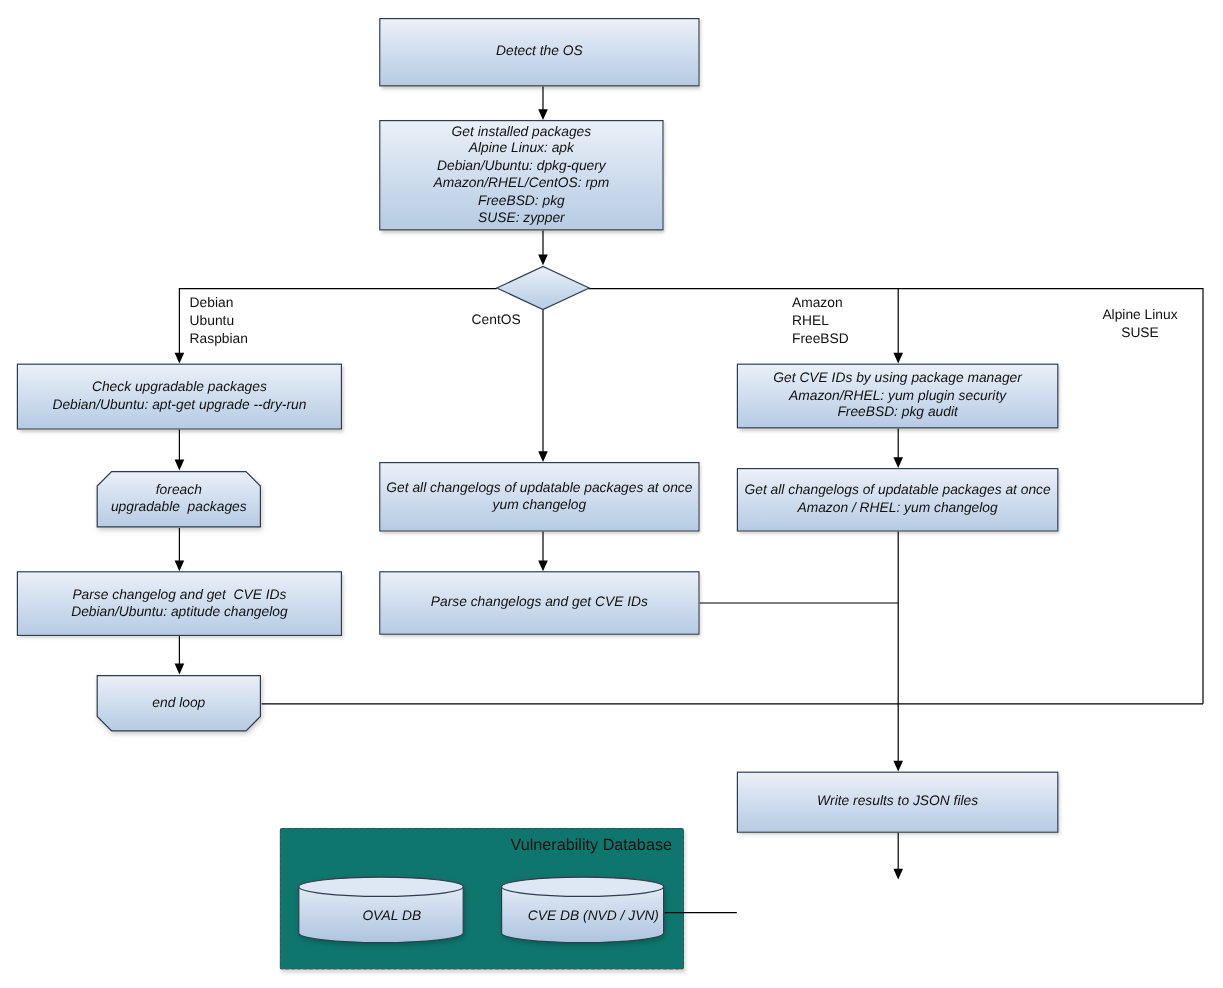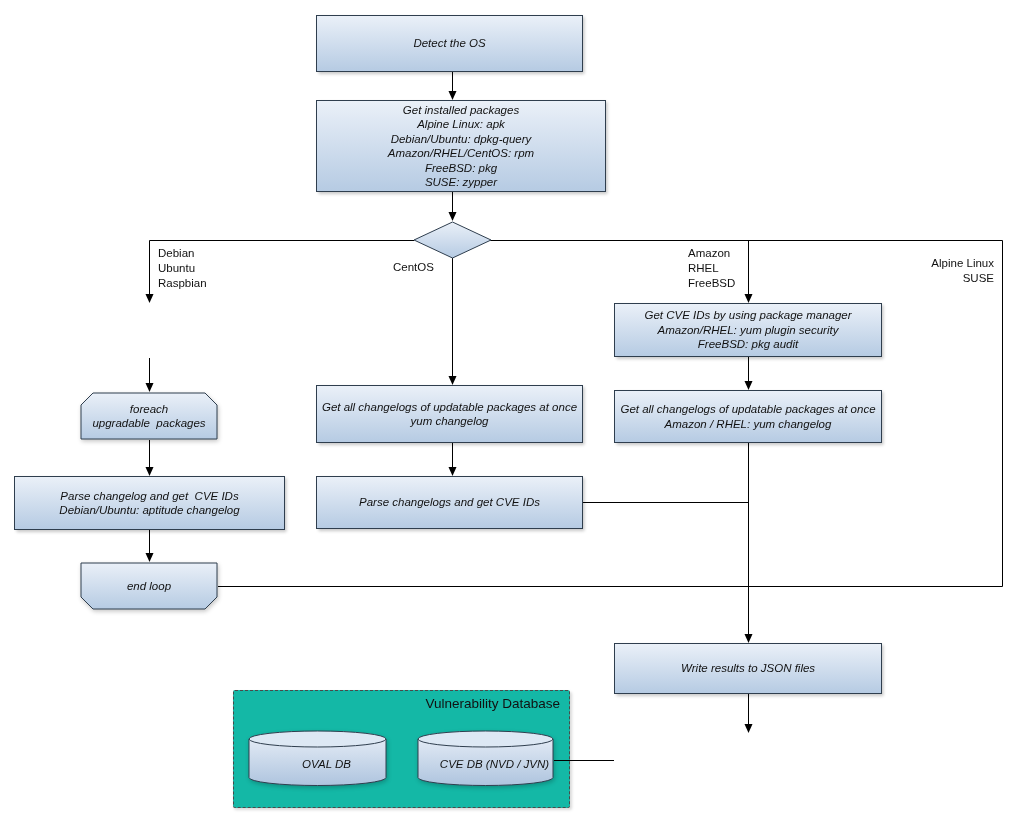--- a/index.html
+++ b/index.html
@@ -48,28 +48,28 @@
   }
   .cyl .lbl { padding-top: 11px; margin-left: 18px; }
 
   .edge-label {
     position: absolute;
     z-index: 3;
     font-size: 11.5px;
     line-height: 15px;
     white-space: pre;
   }
-  .edge-label.center { text-align: right; }
+  .edge-label.center { text-align: center; }
 
   .dbpanel {
     position: absolute;
     z-index: 1;
     left: 233px; top: 690px;
     width: 337px; height: 118px;
-    background: #14b8a6;
+    background: #0f766e;
     border: 1px dashed #4a4a4a;
     border-radius: 2px;
     box-shadow: 1.5px 2px 3px rgba(0,0,0,0.15);
   }
   .dbpanel .title {
     position: absolute;
     top: 5px; right: 9px;
     font-size: 13.5px;
   }
 </style>
@@ -116,29 +116,33 @@
       <polygon points="748.5,643 744.5,634 752.5,634"></polygon>
       <polygon points="748.5,733 744.5,724 752.5,724"></polygon>
     </g>
     <polygon points="414,240 452.5,222 491,240 452.5,258" fill="url(#gNode)" stroke="#2f3e4e" stroke-width="1"></polygon>
   </svg>
 
   <div class="node" style="left:316px;top:15px;width:267px;height:57px">
     <span class="lbl">Detect the OS</span>
   </div>
 
-  <div class="node" style="left:316px;top:100px;width:290px;height:92px">
+  <div class="node" style="left:316px;top:100px;width:237px;height:92px">
     <span class="lbl">Get installed packages
 Alpine Linux: apk
 Debian/Ubuntu: dpkg-query
 Amazon/RHEL/CentOS: rpm
 FreeBSD: pkg
 SUSE: zypper</span>
   </div>
 
+  <div class="node" style="left:14px;top:303px;width:271px;height:55px">
+    <span class="lbl">Check upgradable packages
+Debian/Ubuntu: apt-get upgrade --dry-run</span>
+  </div>
 
   <div class="node" style="left:14px;top:476px;width:271px;height:54px">
     <span class="lbl">Parse changelog and get  CVE IDs
 Debian/Ubuntu: aptitude changelog</span>
   </div>
 
   <div class="node shaped" style="left:80px;top:392px;width:138px;height:48px">
     <svg class="shape" width="138" height="48" viewBox="0 0 138 48">
       <defs>
         <linearGradient id="gFor" x1="0" y1="0" x2="0" y2="1">
@@ -223,19 +227,19 @@
   </div>
 
   <svg class="wires-top" width="1019" height="823" viewBox="0 0 1019 823">
     <line x1="554" y1="760.5" x2="614" y2="760.5" stroke="#000000" stroke-width="1"></line>
   </svg>
 
   <div class="edge-label" style="left:158px;top:246px">Debian
 Ubuntu
 Raspbian</div>
   <div class="edge-label" style="left:393px;top:260px">CentOS</div>
-  <div class="edge-label" style="left:688px;top:246px">Amazon
+  <div class="edge-label" style="left:660px;top:246px">Amazon
 RHEL
 FreeBSD</div>
   <div class="edge-label center" style="left:906px;top:256px;width:88px">Alpine Linux
 SUSE</div>
 
 </div>
 
 </body></html>

